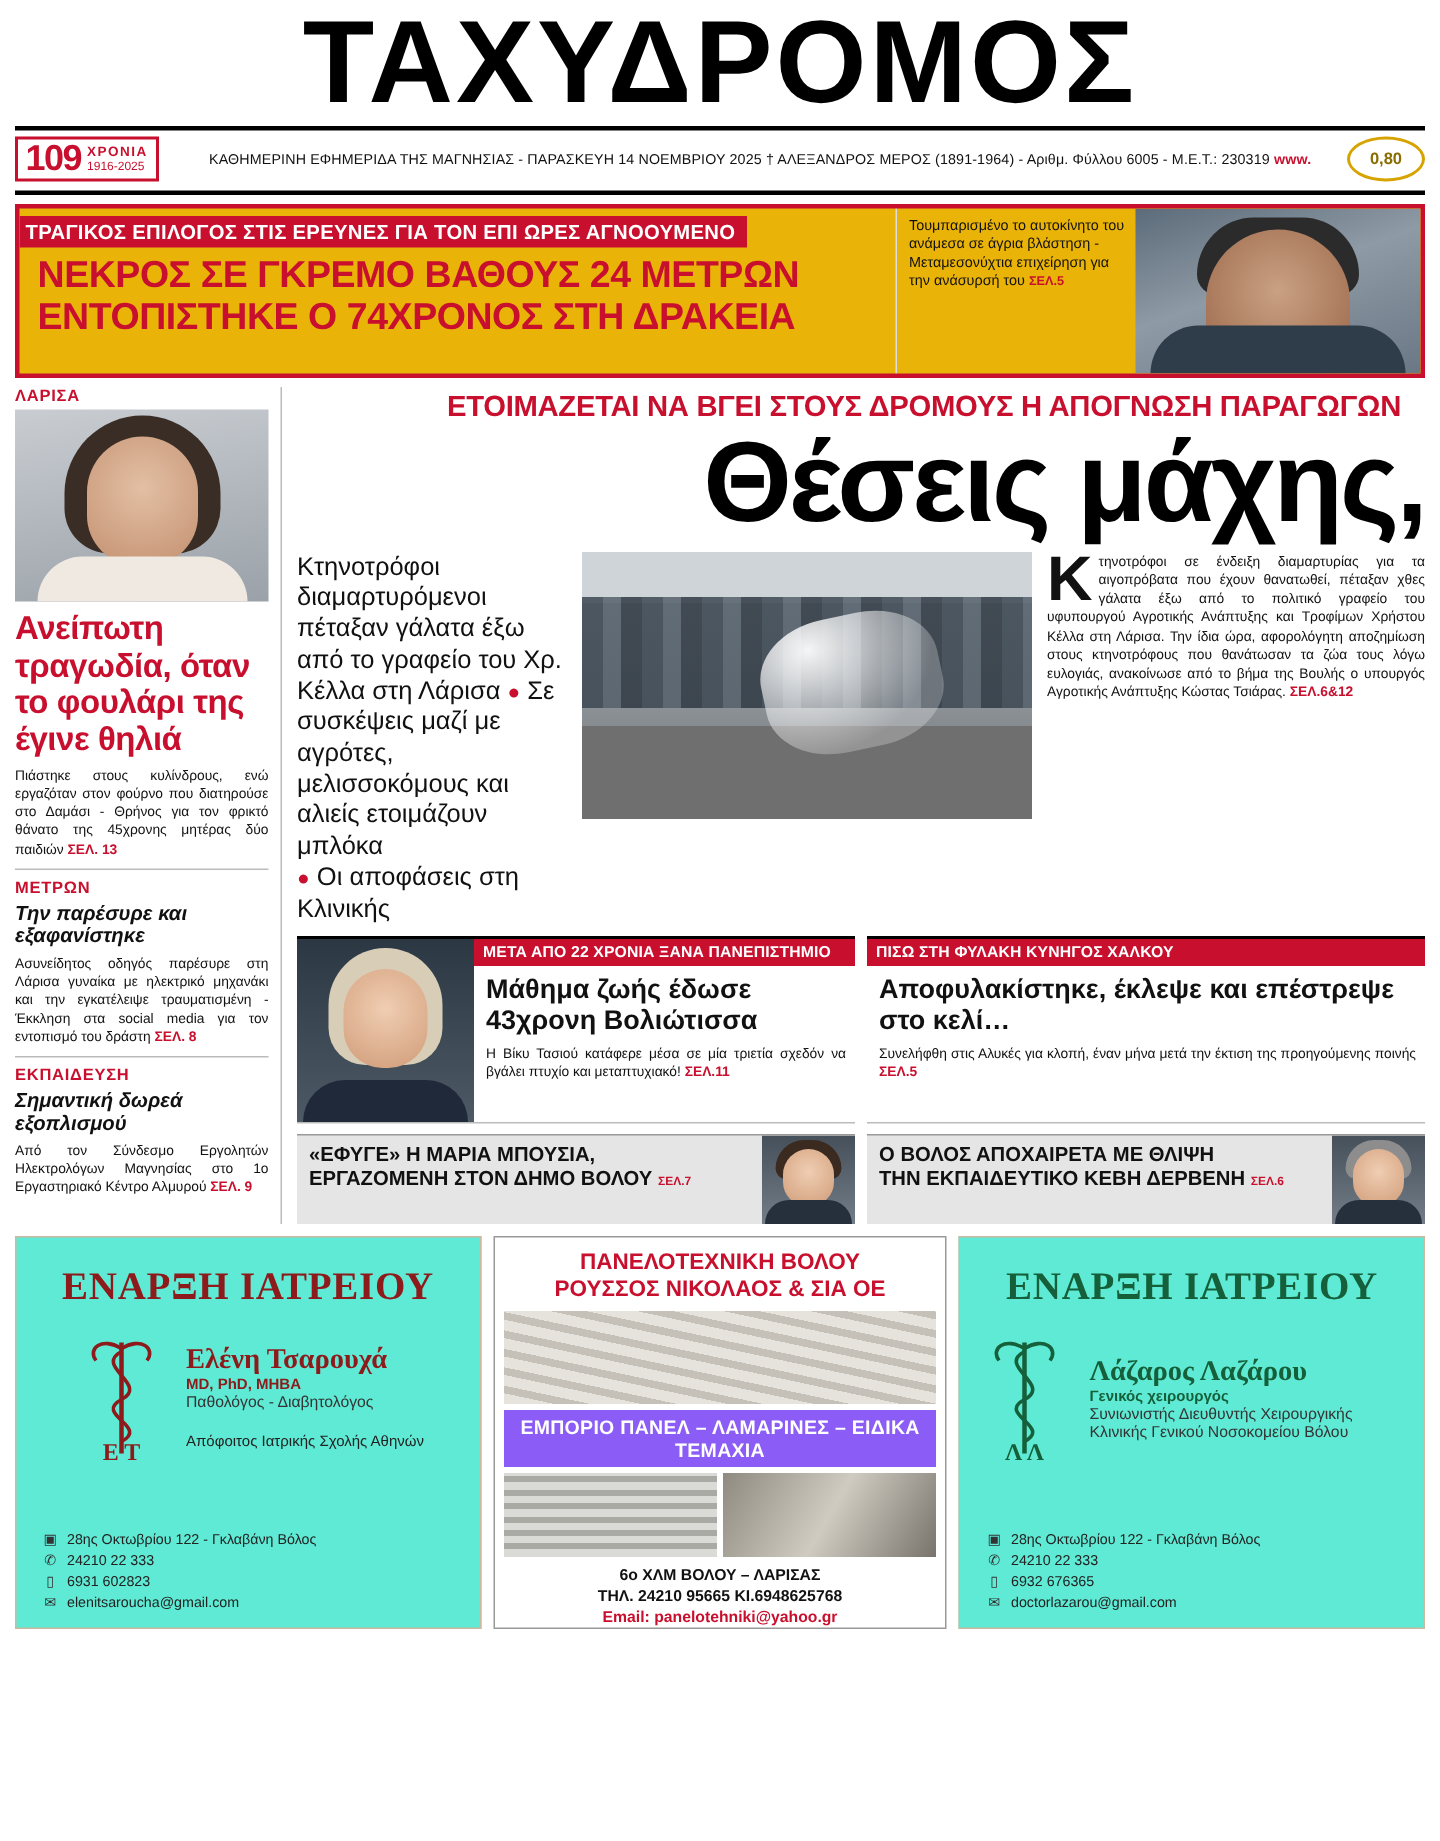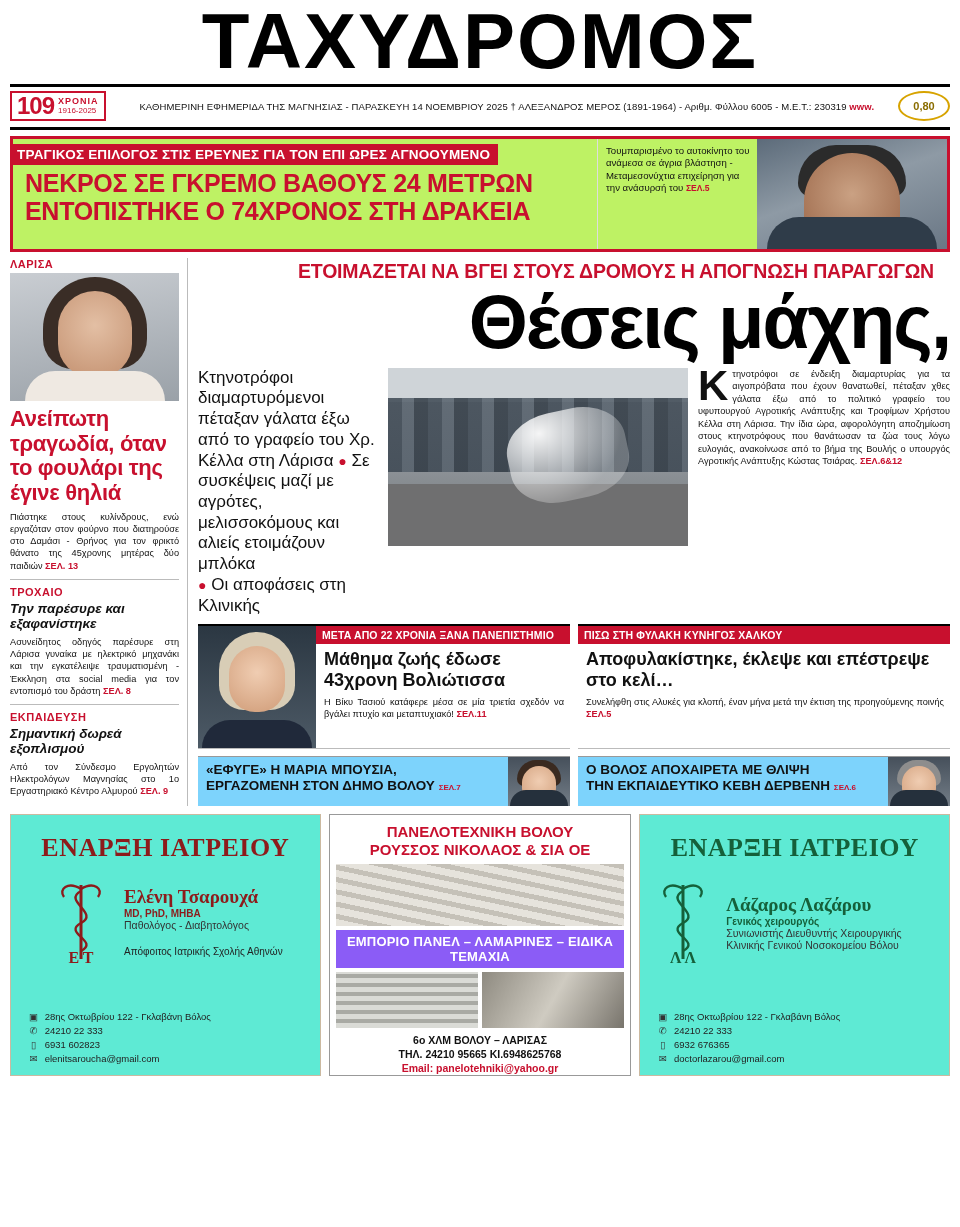--- a/index.html
+++ b/index.html
@@ -54,21 +54,21 @@
     font-size:11px; font-weight:bold;
   }
 
   
   .topbanner {
     margin:6px 10px 0 10px;
     border:3px solid #c8102e;
     display:flex;
     height:116px;
     overflow:hidden;
-    background:#bef264;
+    background:#eab308;
   }
   .tb-main { flex:1; padding:5px 10px 6px 12px; }
   .tb-kicker {
     background:#c8102e; color:#fff; font-weight:bold;
     font-size:13.5px; display:inline-block;
     padding:3px 8px 3px 4px; letter-spacing:0.2px;
     margin:0 0 4px -12px;
   }
   .tb-head {
     color:#c8102e; font-weight:bold; font-size:25px;
@@ -206,21 +206,21 @@
     padding:3px 6px; display:block; margin:0 -6px 5px -8px;
     letter-spacing:0.1px;
   }
   .box-head { font-weight:bold; font-size:18px; line-height:1.15; margin-bottom:5px; color:#111; }
   .box-body { font-size:9.2px; line-height:1.34; text-align:justify; }
 
   
   .row3 { display:flex; gap:8px; margin-top:7px; }
   .strip {
     flex:1; display:flex; align-items:stretch;
-    background:#7dd3fc; border-top:1px solid #999; height:50px; overflow:hidden;
+    background:#e5e5e5; border-top:1px solid #999; height:60px; overflow:hidden;
   }
   .strip-text {
     flex:1; padding:5px 6px 4px 8px; font-weight:bold; font-size:13.5px;
     line-height:1.14; color:#111; position:relative;
   }
   .strip-text .ref { font-size:8px; }
   .strip-photo {
     width:62px; flex:0 0 62px; position:relative; overflow:hidden;
     background:linear-gradient(180deg,#46505b,#737d87);
   }
@@ -334,21 +334,21 @@
         <div class="lp-face"></div>
         <div class="lp-body"></div>
       </div>
       <div class="left-head">Ανείπωτη τραγωδία, όταν το φουλάρι της έγινε θηλιά</div>
       <div class="left-body">
         <span>Πιάστηκε στους κυλίνδρους, ενώ εργαζόταν στον φούρνο που διατηρούσε στο Δαμάσι - Θρήνος για τον φρικτό θάνατο της 45χρονης μητέρας δύο παιδιών</span>
         <span class="ref">ΣΕΛ. 13</span>
       </div>
 
       <div class="hr-thin"></div>
-      <div class="sec-label">ΤΡΟΧΑΙΟ</div>
+      <div class="sec-label">ΜΕΤΡΩΝ</div>
       <div class="left-sub">Την παρέσυρε και εξαφανίστηκε</div>
       <div class="left-body">
         <span>Ασυνείδητος οδηγός παρέσυρε στη Λάρισα γυναίκα με ηλεκτρικό μηχανάκι και την εγκατέλειψε τραυματισμένη - Έκκληση στα social media για τον εντοπισμό του δράστη</span>
         <span class="ref">ΣΕΛ. 8</span>
       </div>
 
       <div class="hr-thin"></div>
       <div class="sec-label">ΕΚΠΑΙΔΕΥΣΗ</div>
       <div class="left-sub">Σημαντική δωρεά εξοπλισμού</div>
       <div class="left-body">

